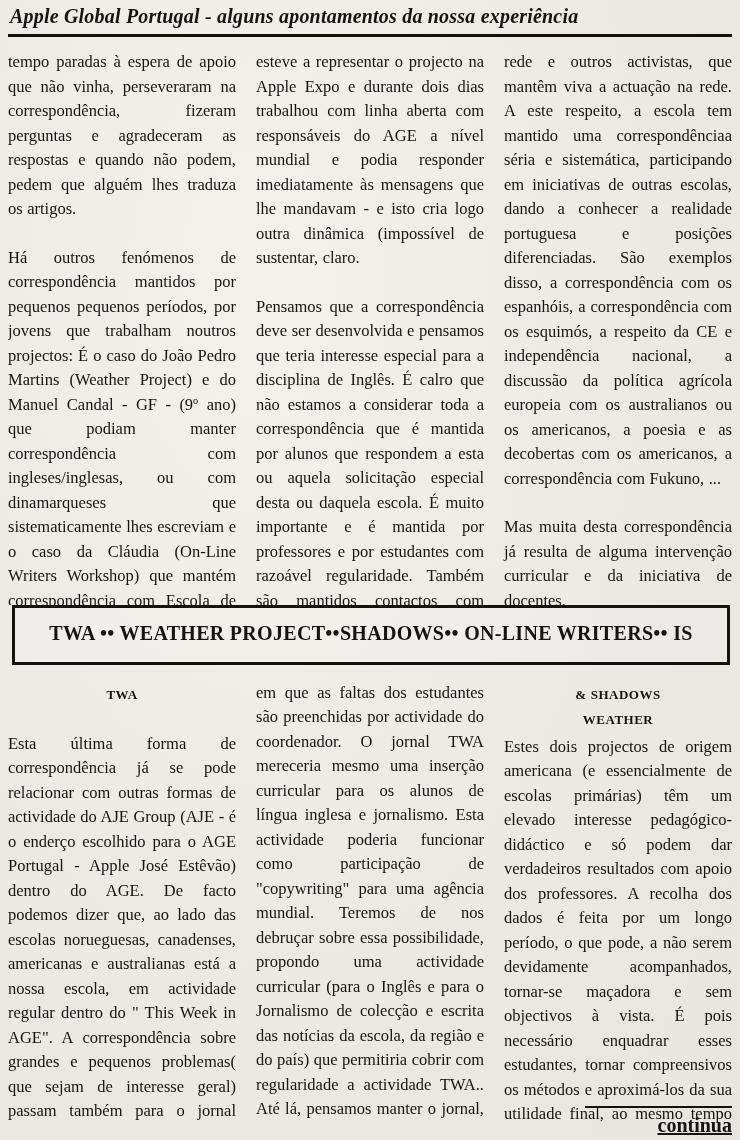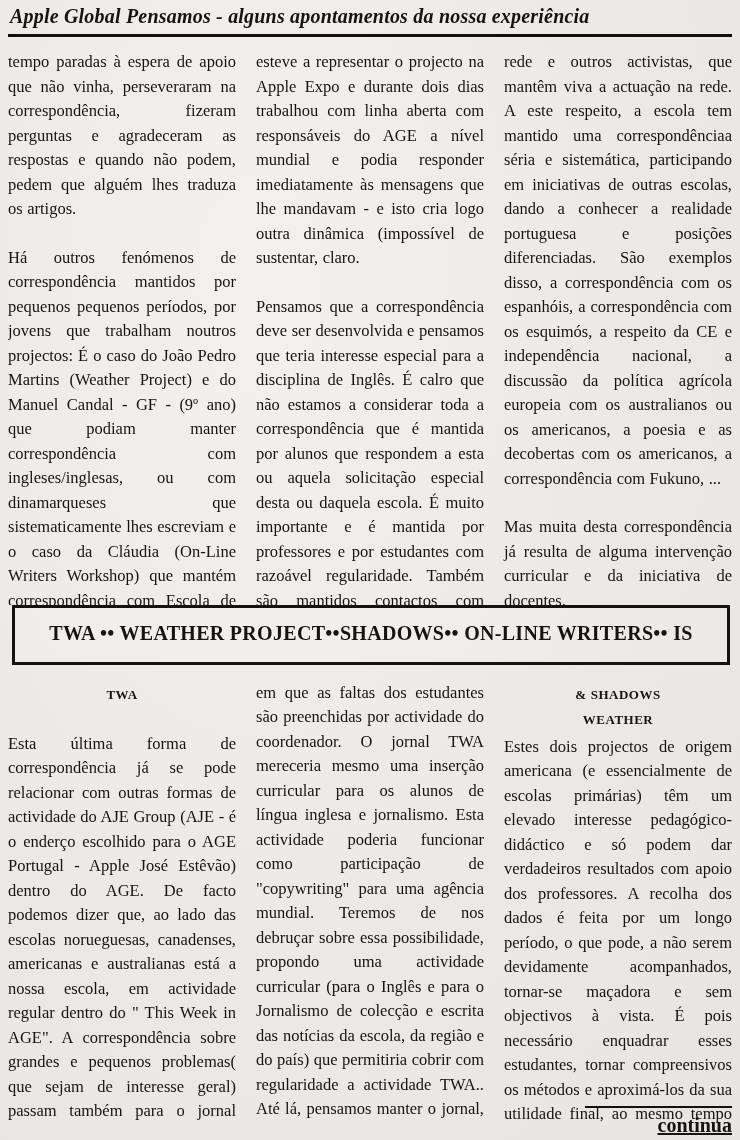--- a/index.html
+++ b/index.html
@@ -88,21 +88,21 @@
     padding-right: 2px;
     text-decoration: underline;
   }
 </style>
 </head>
 <body>
 
 <div class="page">
 
   <header class="doc-header">
-    <h1 class="doc-title">Apple Global Pensamos -  alguns apontamentos da nossa experiência</h1>
+    <h1 class="doc-title">Apple Global Portugal -  alguns apontamentos da nossa experiência</h1>
   </header>
 
   <section class="columns top-section">
     <div class="col">
       <p>tempo paradas à espera de apoio que não vinha, perseveraram na correspondência, fizeram perguntas e agradeceram as respostas e quando não podem, pedem que alguém lhes traduza os artigos.</p>
       <p>Há outros fenómenos de correspondência mantidos por pequenos pequenos períodos, por jovens que trabalham noutros projectos: É o caso do João Pedro Martins (Weather Project) e do Manuel Candal - GF - (9º ano) que podiam manter correspondência com ingleses/inglesas, ou com dinamarqueses que sistematicamente lhes escreviam e o caso da Cláudia (On-Line Writers Workshop) que mantém correspondência com Escola de Fukuno (Japão). O caso do João Pedro é especialdado que</p>
     </div>
     <div class="col">
       <p>esteve a representar o projecto na Apple Expo e durante dois dias trabalhou com linha aberta com responsáveis do AGE a nível mundial e podia responder imediatamente às mensagens que lhe mandavam - e isto cria logo outra dinâmica (impossível de sustentar, claro.</p>
       <p>Pensamos que a correspondência deve ser desenvolvida e pensamos que teria interesse especial para a disciplina de Inglês. É calro que não estamos a considerar toda a correspondência que é mantida por alunos que respondem a esta ou aquela solicitação especial desta ou daquela escola. É muito importante e é mantida por professores e por estudantes com razoável regularidade. Também são mantidos contactos com responsáveis da</p>

